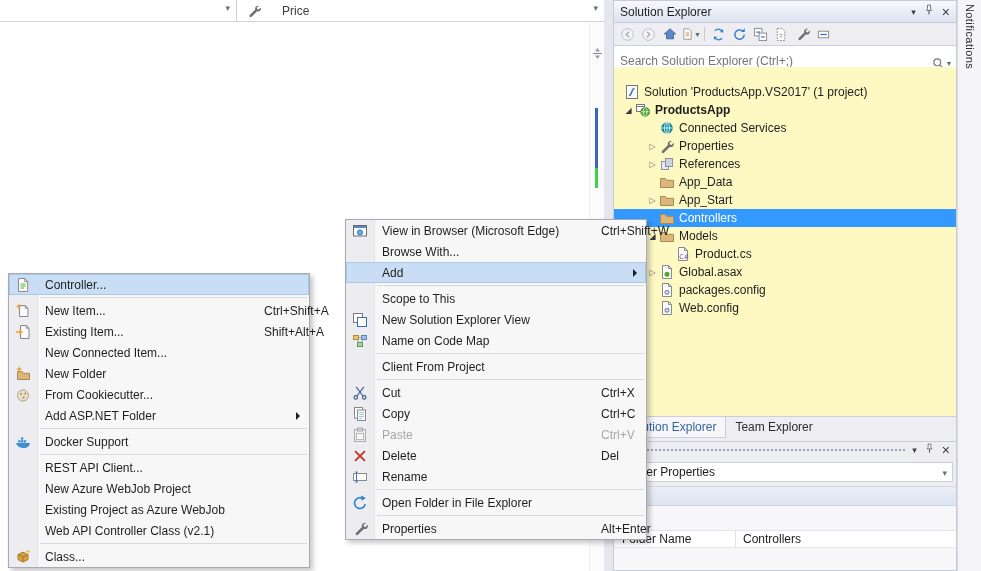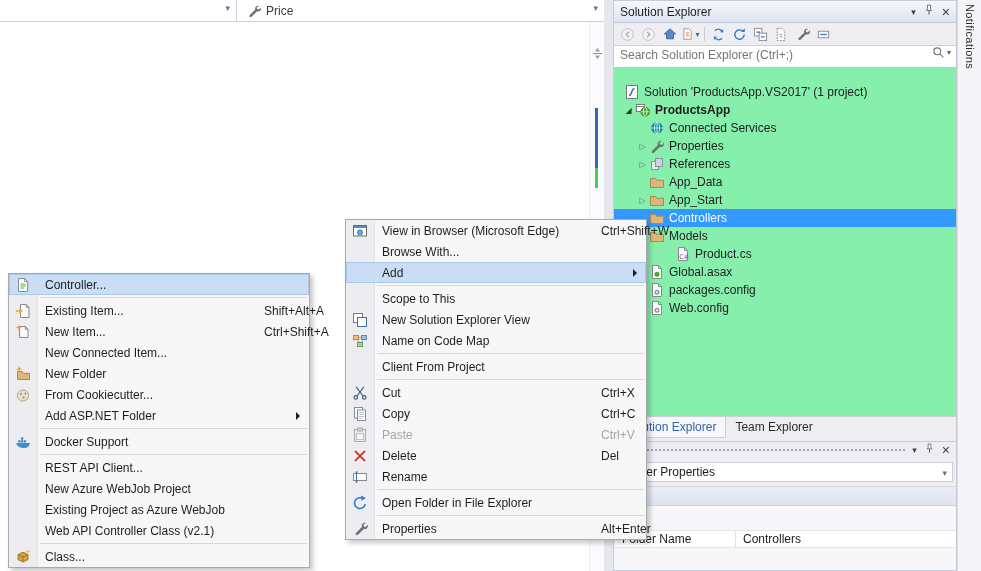--- a/index.html
+++ b/index.html
@@ -5,21 +5,21 @@
   * { margin:0; padding:0; box-sizing:border-box; }
   html,body { width:981px; height:571px; overflow:hidden; }
   body { font-family:"Liberation Sans", sans-serif; font-size:12px; color:#1e1e1e; background:#e6e7ec; }
   .stage { position:relative; width:981px; height:571px; }
 
   
   .editor { position:absolute; left:0; top:0; width:604px; height:571px; background:#ffffff; }
   .navbar { height:22px; border-bottom:1px solid #cfd2dc; display:flex; background:#fff; }
   .combo { position:relative; display:flex; align-items:center; height:21px; }
   .combo1 { width:237px; border-right:1px solid #cfd2dc; padding-left:8px; }
-  .combo2 { flex:1; padding-left:10px; }
+  .combo2 { flex:1; padding-left:10px;gap:16px; }
   .combo .dd { position:absolute; right:6px; top:3px; font-size:9px; color:#6a7283; }
   .combo2 .val { padding-left:5px; color:#3c3c42; }
   .ico-inline { display:inline-flex; align-items:center; }
 
   .vscroll { position:absolute; right:0; top:22px; width:15px; bottom:0; background:#fbfbfd; border-left:1px solid #f0f1f5; }
   .split { position:absolute; top:26px; left:1px; }
   .mark { position:absolute; left:5px; width:3px; }
   .mark.blue  { top:86px;  height:60px; background:#3a66ad; }
   .mark.green { top:146px; height:20px; background:#3fd24a; }
 
@@ -31,28 +31,28 @@
   .winbtns { display:flex; align-items:center; gap:7px; color:#3c3c42; }
   .winbtns .chev { font-size:9px; }
   .winbtns .x { font-size:14px; line-height:12px; }
 
   .setb { position:absolute; left:0; right:0; top:22px; height:22px; display:flex; align-items:center; padding-left:3px; }
   .tbi { width:21px; height:20px; display:flex; align-items:center; justify-content:center; }
   .tbi .mini-dd { font-size:8px; color:#5c6773; margin-left:1px; }
   .tbsep { width:1px; height:14px; background:#c9cbd4; margin:0 3px; }
 
   .sesearch { position:absolute; left:0; right:0; top:44px; height:26px; background:#fff;
-              border-top:1px solid #cccedb; border-bottom:1px solid #cccedb; display:flex; align-items:flex-start; }
+              border-top:1px solid #cccedb; border-bottom:1px solid #cccedb; display:flex; align-items:flex-end; }
   .sesearch input { flex:1; border:none; outline:none; height:18px; font:12px "Liberation Sans",sans-serif; padding-left:6px; color:#1e1e1e; background:transparent; }
   .sesearch input::placeholder { color:#767676; opacity:1; }
   .sesearch .mag { display:flex; align-items:center; gap:2px; padding-right:5px; color:#5c6773; font-size:8px; }
 
-  .tree { position:absolute; left:0; right:0; top:66px; height:349px; background:#86efac; padding-top:16px; overflow:hidden; }
+  .tree { position:absolute; left:0; right:0; top:66px; height:349px; background:#fef9c3; padding-top:16px; overflow:hidden; }
   .trow { display:flex; align-items:center; height:18px; white-space:nowrap; cursor:default; }
-  .lvl0 { padding-left:10px; } .lvl1 { padding-left:8px; } .lvl2 { padding-left:22px; } .lvl3 { padding-left:48px; }
+  .lvl0 { padding-left:10px; } .lvl1 { padding-left:8px; } .lvl2 { padding-left:32px; } .lvl3 { padding-left:48px; }
   .tw { flex:0 0 13px; width:13px; text-align:center; font-size:8px; color:#6e6e73; }
   .tw.e { color:#3b3b3f; }
   .ti { flex:0 0 17px; height:16px; display:flex; align-items:center; }
   .tl { padding-left:3px; }
   .tl.bold { font-weight:bold; }
   .trow.sel { background:#3399ff; color:#fff; }
   .trow.sel .tw { color:#fff; }
 
   .setabs { position:absolute; left:0; right:0; top:415px; height:22px; background:#eeeef2; border-top:1px solid #cccedb; display:flex; padding-left:1px; }
   .tab { height:21px; line-height:20px; padding:0 9px; color:#2b2b2e; }
@@ -519,38 +519,38 @@
             <path d="M9.7 1.5v3h3" fill="none" stroke="#8a8a8a"></path>
             <path d="M5.5 7h5M5.5 9h5M5.5 11h3.5" stroke="#4ea72e" stroke-width=".9"></path>
           </svg>
         </span>
       <span class="lbl">Controller...</span>
     </div>
     <div class="msep"></div>
     <div class="mi">
       <span class="ico">
           <svg width="16" height="16">
+            <path d="M4.5 2.5h5.8l2.7 2.7v8.3H4.5z" fill="#fbfbfb" stroke="#8a8a8a"></path>
+            <path d="M10.3 2.5v2.7h2.7" fill="none" stroke="#8a8a8a"></path>
+            <path d="M3.8 0.2l.9 2.3 2.3.9-2.3.9-.9 2.3-.9-2.3L.6 3.4l2.3-.9z" fill="#e8a33d"></path>
+          </svg>
+        </span>
+      <span class="lbl">New Item...</span>
+      <span class="sc">Ctrl+Shift+A</span>
+    </div>
+    <div class="mi">
+      <span class="ico">
+          <svg width="16" height="16">
             <path d="M5.5 1.5h5.8l2.7 2.7v10.3H5.5z" fill="#fbfbfb" stroke="#8a8a8a"></path>
             <path d="M11.3 1.5v2.7h2.7" fill="none" stroke="#8a8a8a"></path>
             <path d="M1 8h5.5M4.5 5.8 6.9 8l-2.4 2.2" fill="none" stroke="#e8a33d" stroke-width="1.3"></path>
           </svg>
         </span>
       <span class="lbl">Existing Item...</span>
       <span class="sc">Shift+Alt+A</span>
-    </div>
-    <div class="mi">
-      <span class="ico">
-          <svg width="16" height="16">
-            <path d="M4.5 2.5h5.8l2.7 2.7v8.3H4.5z" fill="#fbfbfb" stroke="#8a8a8a"></path>
-            <path d="M10.3 2.5v2.7h2.7" fill="none" stroke="#8a8a8a"></path>
-            <path d="M3.8 0.2l.9 2.3 2.3.9-2.3.9-.9 2.3-.9-2.3L.6 3.4l2.3-.9z" fill="#e8a33d"></path>
-          </svg>
-        </span>
-      <span class="lbl">New Item...</span>
-      <span class="sc">Ctrl+Shift+A</span>
     </div>
     <div class="mi">
       <span class="ico"></span>
         <span class="lbl">New Connected Item...</span>
     </div>
     <div class="mi">
       <span class="ico">
           <svg width="16" height="16">
             <path d="M2.5 5.5h4.6l1.4 1.8h6v6.2h-12z" fill="#dcb67a" stroke="#a98a50"></path>
             <path d="M4.2 0l.9 2.2 2.2.9-2.2.9-.9 2.2-.9-2.2L1.1 3.1l2.2-.9z" fill="#e8a33d"></path>

